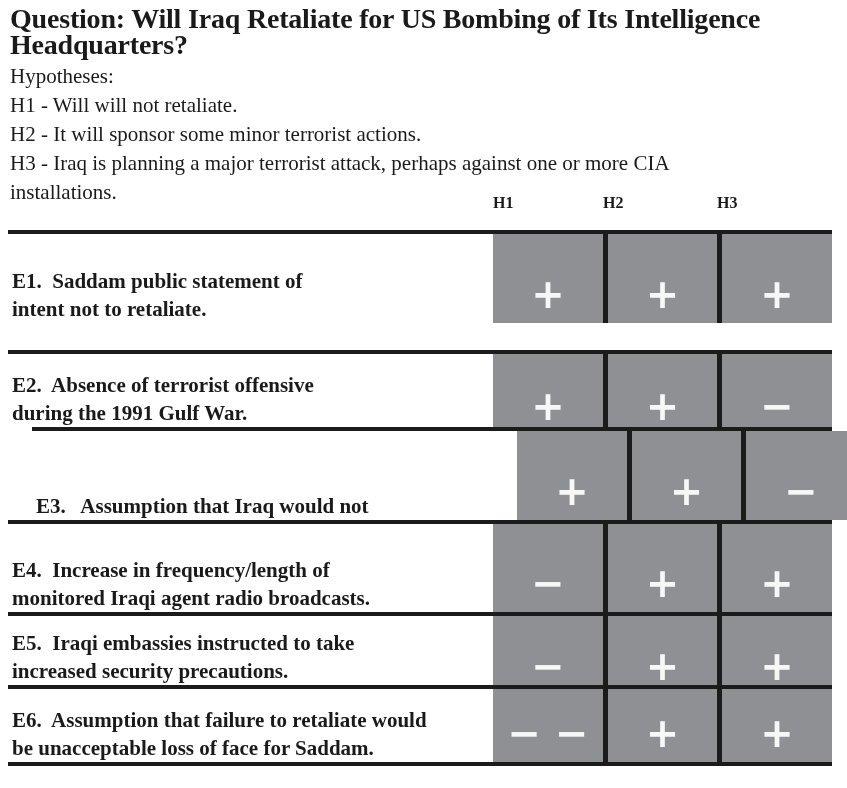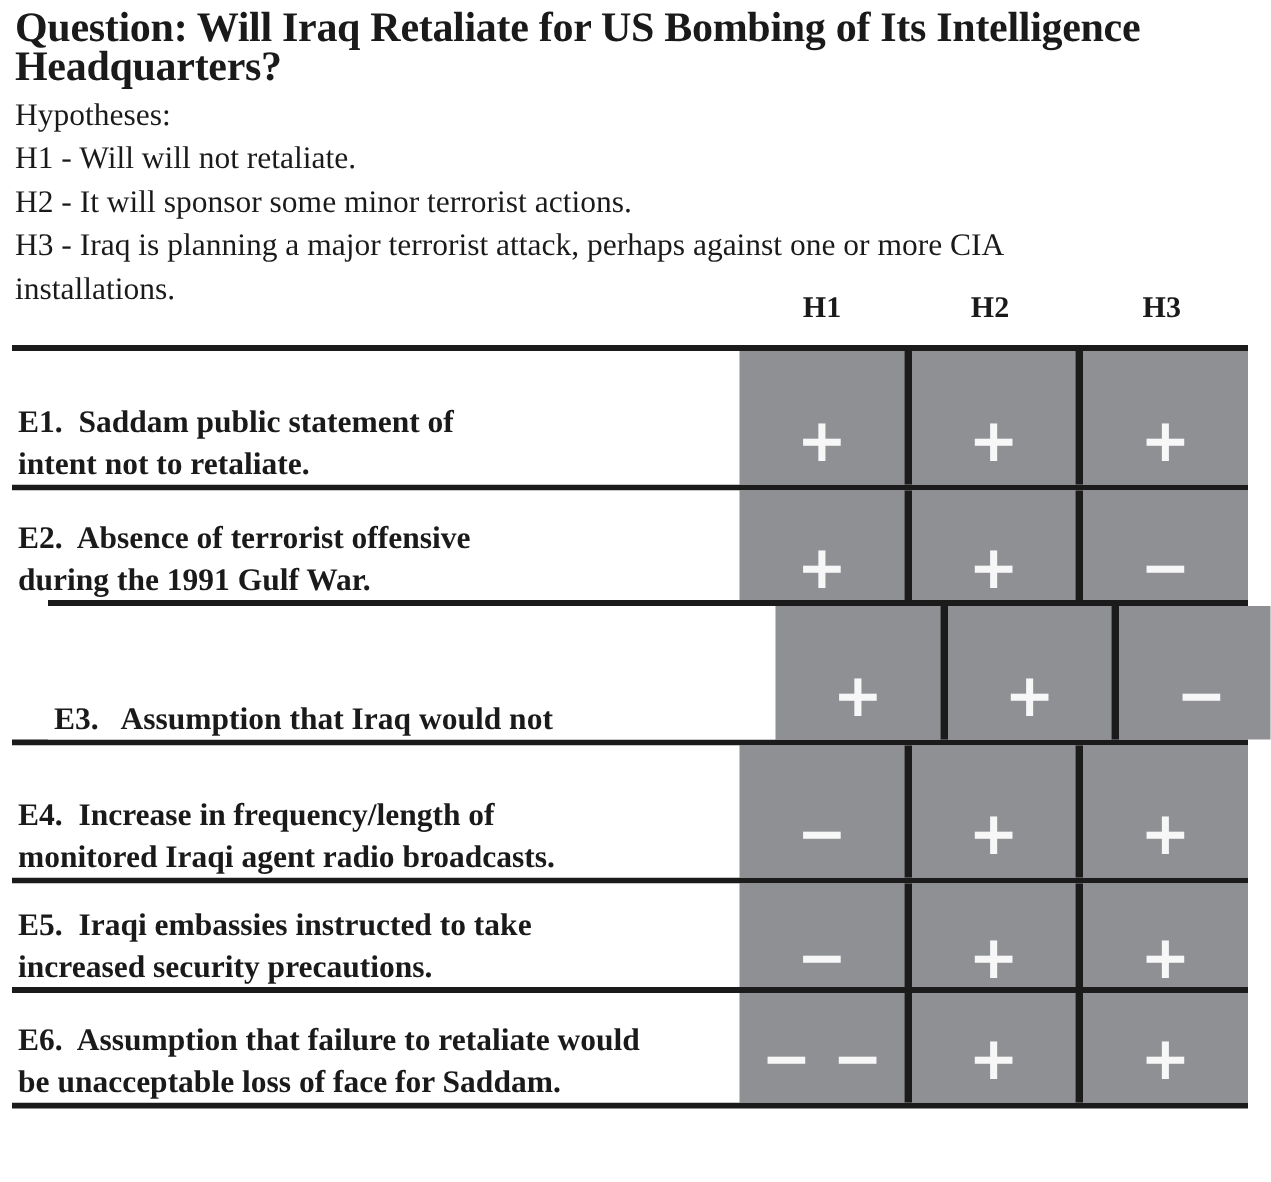--- a/index.html
+++ b/index.html
@@ -47,38 +47,38 @@
     position: absolute;
     left: 8px;
     top: 194px;
     width: 824px;
     height: 36px;
     display: grid;
     grid-template-columns: 485px 110px 114px 115px;
   }
   .header-label {
     align-self: end;
-    text-align: center;
-    font-size: 20px;
+    text-align: left;
+    font-size: 16px;
     font-weight: bold;
     padding-bottom: 19px;
   }
   .matrix {
     position: absolute;
     left: 8px;
     top: 230px;
     width: 824px;
   }
   .row {
     display: grid;
     grid-template-columns: 485px 110px 114px 115px;
     border-top: 4px solid var(--rule);
   }
   .r1 { height: 93px; }
-  .r2 { height: 77px; }
+  .r2 { height: 77px; margin-top: 27px; }
   .r3 { height: 93px; margin-left: 24px; }
   .r4 { height: 92px; }
   .r5 { height: 73px; }
   .r6 { height: 81px; border-bottom: 4px solid var(--rule); }
   .evcell {
     display: flex;
     flex-direction: column;
     justify-content: flex-end;
     padding-left: 4px;
     padding-right: 6px;

